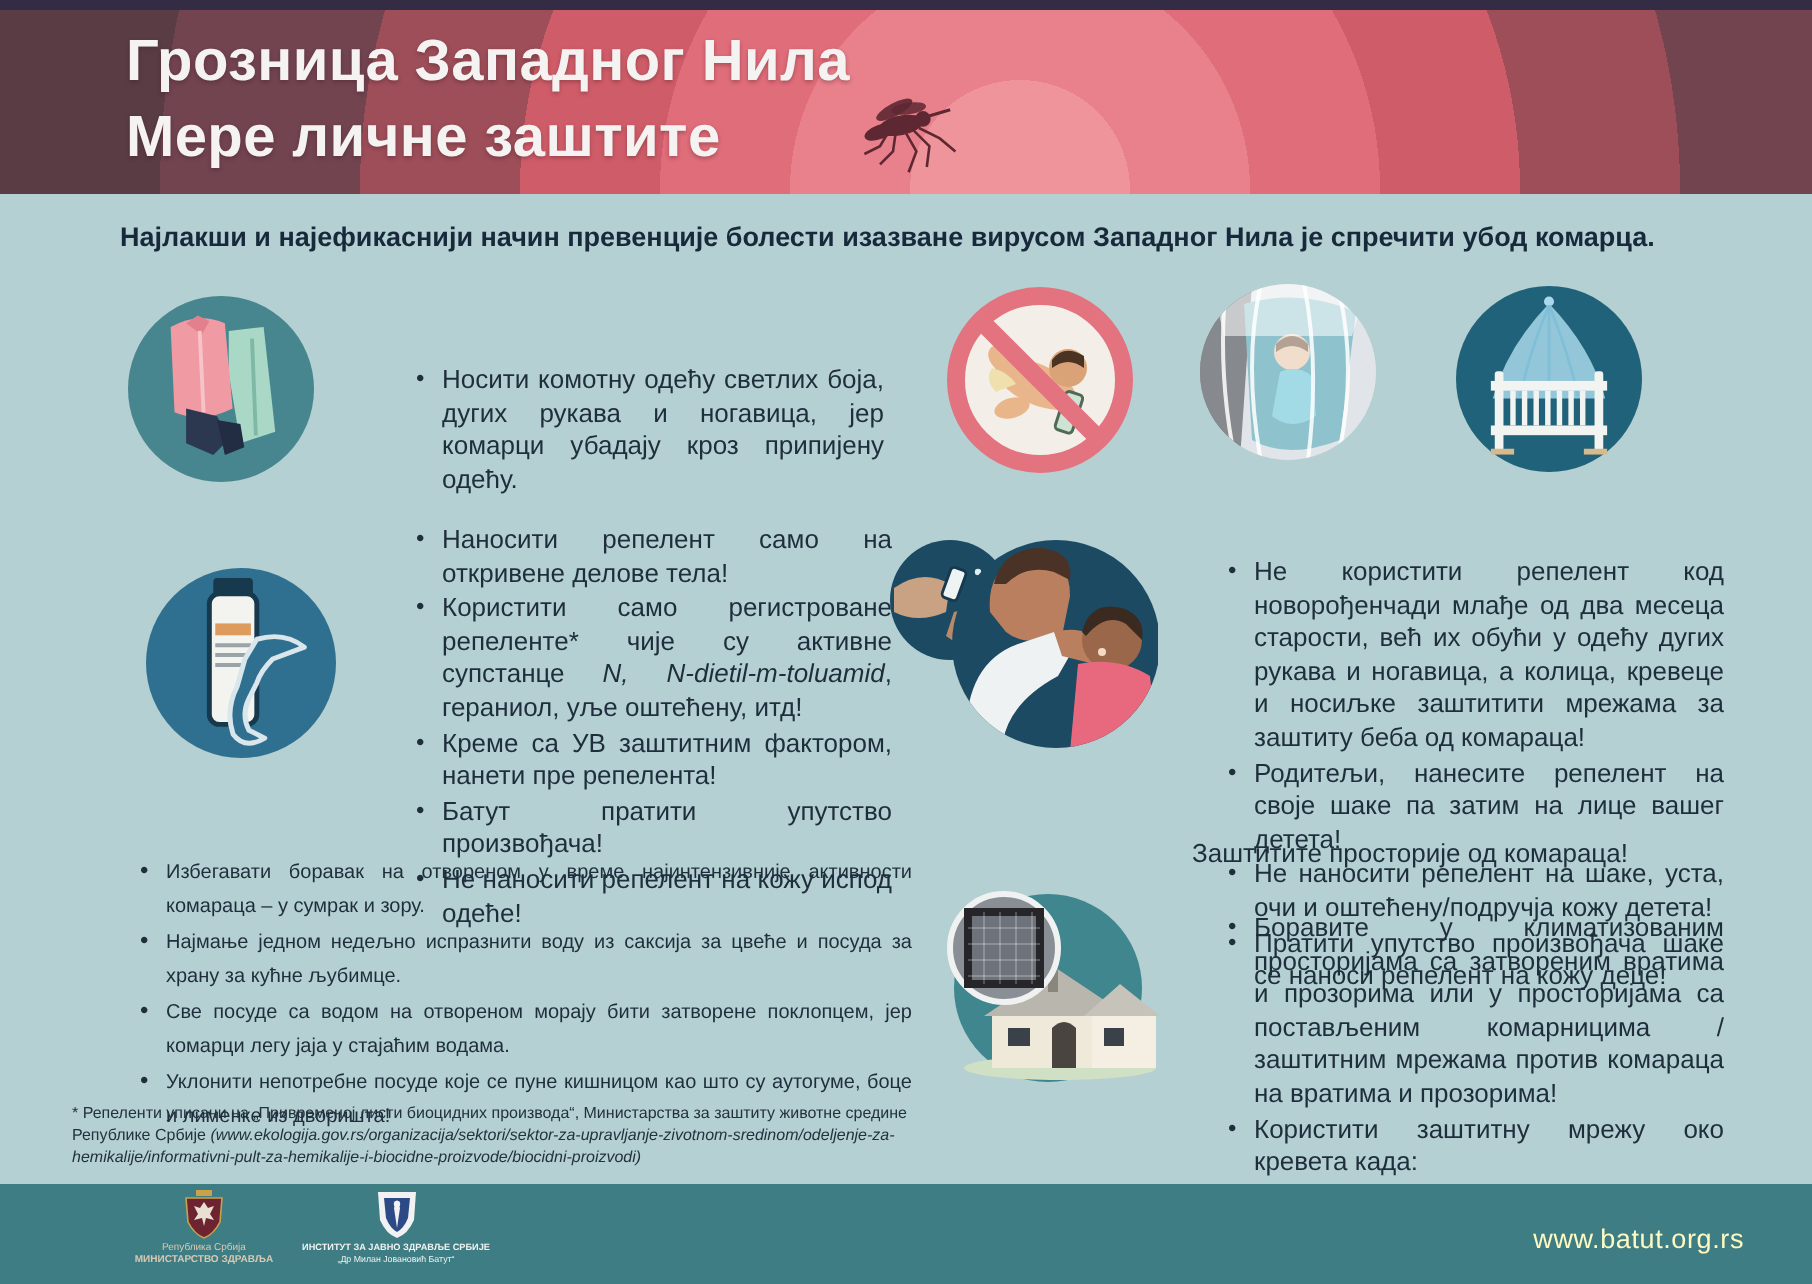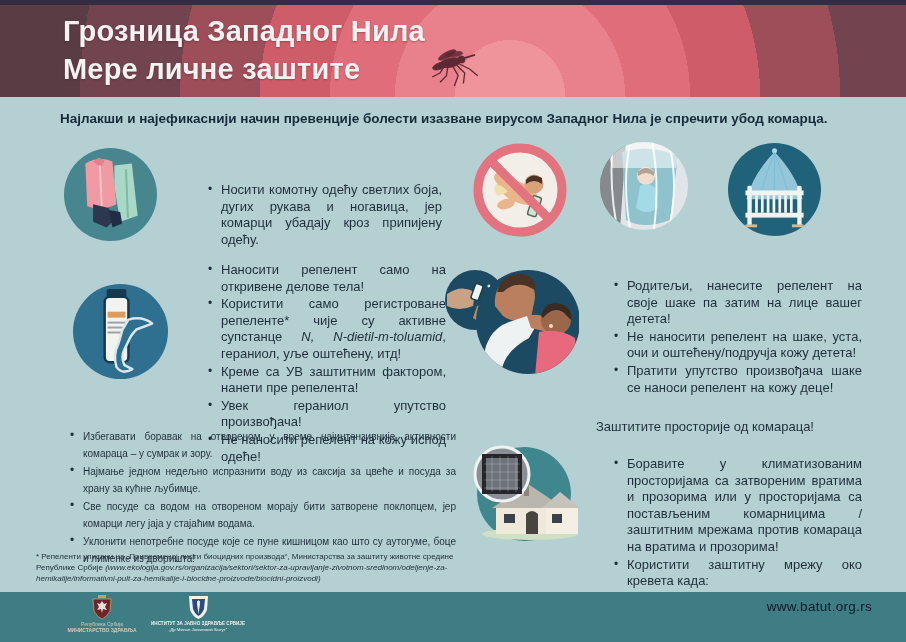--- a/index.html
+++ b/index.html
@@ -43,21 +43,21 @@
   
   .icn{position:absolute;}
   
   .footer{position:absolute;left:0;top:592px;width:906px;height:50px;background:#3e7d83;}
   .logoblock{position:absolute;top:3px;text-align:center;color:#e9e4d6;}
   .logoblock .lg{display:block;margin:0 auto 1px auto;}
   .lbl1{font-size:5px;line-height:6px;color:#d8c9b4;}
   .lbl2{font-size:5px;line-height:6px;font-weight:bold;color:#d8c9b4;}
   .lbl3{font-size:4.6px;line-height:6px;color:#eef2f0;font-weight:bold;}
   .lbl4{font-size:4.4px;line-height:6px;color:#eef2f0;}
-  .website{position:absolute;right:34px;top:7px;font-size:13.5px;color:#0f172a;letter-spacing:.3px;}
+  .website{position:absolute;right:34px;top:20px;font-size:13.5px;color:#fef9c3;letter-spacing:.3px;}
 </style>
 </head>
 <body>
 
 <div class="poster">
 
   <div class="header">
     <div class="title">
       <div>Грозница Западног Нила</div>
       <div>Мере личне заштите</div>
@@ -116,21 +116,21 @@
       </g>
       <path d="M56 36 Q70 32 80 40 L64 46 Q58 52 56 58 L52 66 Q48 74 52 82 L60 86 Q50 92 44 84 Q40 72 46 60 L50 46 Z" fill="#2f7090" stroke="#d9e6ec" stroke-width="2.5" stroke-linejoin="round"></path>
     </g>
   </svg>
 
   <div class="blk" style="left:190px;top:246px;width:272px">
     <ul class="bul">
       <li>Наносити репелент само на откривене делове тела!</li>
       <li><span>Користити само регистроване репеленте* чије су активне супстанце </span><span class="it">N, N-dietil-m-toluamid</span><span>, гераниол, уље оштећену, итд!</span></li>
       <li>Креме са УВ заштитним фактором, нанети пре репелента!</li>
-      <li>Увек гераниол упутство произвођача!</li>
+      <li>Батут пратити упутство произвођача!</li>
       <li>Не наносити репелент на кожу испод одеће!</li>
     </ul>
   </div>
 
   <div class="blk" style="left:52px;top:412px;width:420px;font-size:10px;line-height:17px">
     <ul class="bul">
       <li>Избегавати боравак на отвореном у време најинтензивније активности комараца – у сумрак и зору.</li>
       <li>Најмање једном недељно испразнити воду из саксија за цвеће и посуда за храну за кућне љубимце.</li>
       <li>Све посуде са водом на отвореном морају бити затворене поклопцем, јер комарци легу јаја у стајаћим водама.</li>
       <li>Уклонити непотребне посуде које се пуне кишницом као што су аутогуме, боце и лименке из дворишта!</li>
@@ -264,20 +264,21 @@
         <line x1="24" y1="14" x2="24" y2="50"></line>
           <line x1="32" y1="14" x2="32" y2="50"></line>
         <line x1="40" y1="14" x2="40" y2="50"></line>
           <line x1="48" y1="14" x2="48" y2="50"></line>
       </g>
     </g>
   </svg>
 
   <div class="blk" style="left:596px;top:262px;width:282px">
     <ul class="bul">
+      <li>Не користити репелент код новорођенчади млађе од два месеца старости, већ их обући у одећу дугих рукава и ногавица, а колица, кревеце и носиљке заштитити мрежама за заштиту беба од комараца!</li>
       <li>Родитељи, нанесите репелент на своје шаке па затим на лице вашег детета!</li>
       <li>Не наносити репелент на шаке, уста, очи и оштећену/подручја кожу детета!</li>
       <li>Пратити упутство произвођача шаке се наноси репелент на кожу деце!</li>
     </ul>
   </div>
 
   <div class="rooms-heading">Заштитите просторије од комараца!</div>
 
   <div class="blk" style="left:596px;top:440px;width:282px">
     <ul class="bul">

